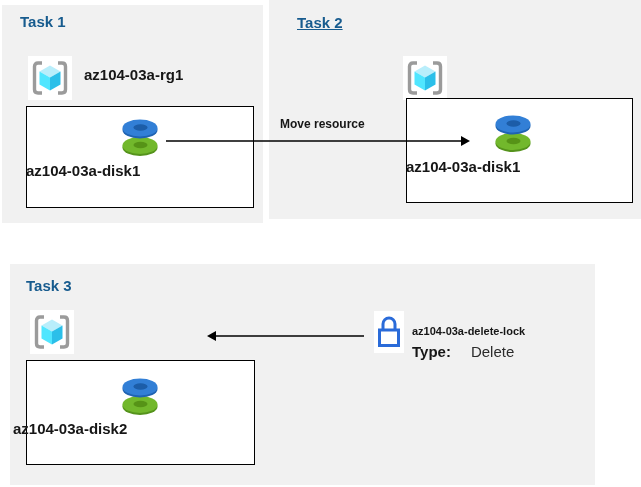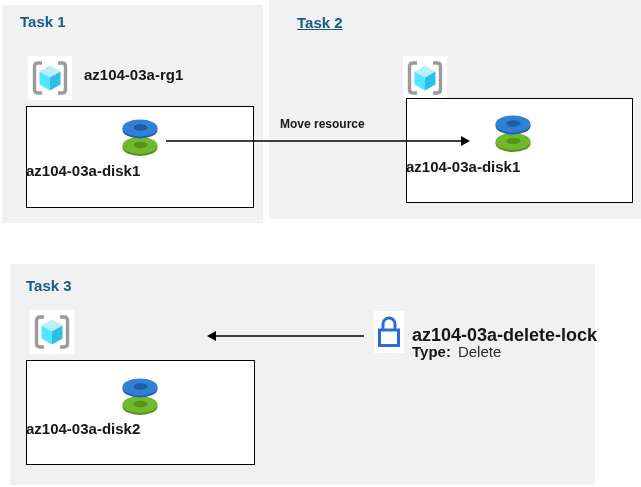--- a/index.html
+++ b/index.html
@@ -32,27 +32,27 @@
   #box-1{left:26px;top:106px;width:228px;height:102px;}
   #box-2{left:406px;top:98px;width:227px;height:105px;}
   #box-3{left:26px;top:360px;width:229px;height:105px;}
   .disk-icon{position:absolute;line-height:0;}
   #disk-icon-1{left:117px;top:115px;}
   #disk-icon-2{left:490px;top:111px;}
   #disk-icon-3{left:117px;top:374px;}
   .disk-label{position:absolute;font-weight:bold;font-size:15px;color:var(--text);text-align:left;}
   #disk-label-1{left:26px;top:162px;width:228px;}
   #disk-label-2{left:406px;top:158px;width:227px;}
-  #disk-label-3{left:26px;top:420px;width:229px;}
+  #disk-label-3{left:13px;top:420px;width:229px;}
   .move-label{position:absolute;left:280px;top:117px;font-weight:bold;font-size:12px;color:var(--text);white-space:nowrap;}
   #lock-icon-patch{left:374px;top:311px;}
-  .lock-name{position:absolute;left:412px;top:325px;font-weight:bold;font-size:18px;color:var(--text);white-space:nowrap;}
+  .lock-name{position:absolute;left:412px;top:325px;font-weight:bold;font-size:11px;color:var(--text);white-space:nowrap;}
   .lock-type{position:absolute;left:412px;top:343px;font-size:15px;color:#2b2b2b;white-space:nowrap;}
   .lock-type .b{font-weight:bold;color:var(--text);text-align:right;}
-  .lock-type .v{margin-left:7px;}
+  .lock-type .v{margin-left:20px;}
   .arrow-overlay{position:absolute;left:0;top:0;z-index:10;pointer-events:none;}
 </style>
 </head>
 <body>
 
 <div class="stage">
 
   <div class="panel" id="panel-task1"></div>
   <div class="panel" id="panel-task2"></div>
   <div class="panel" id="panel-task3"></div>

